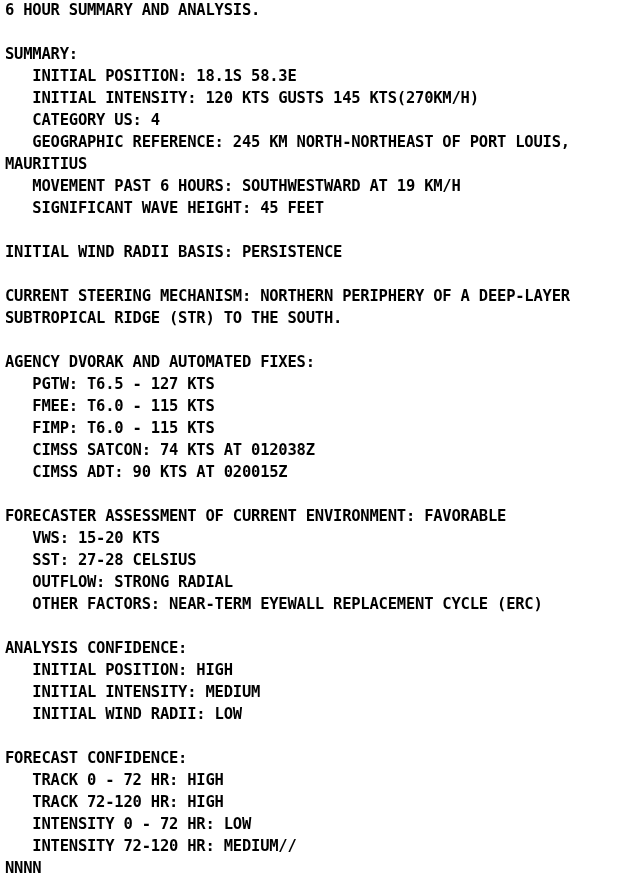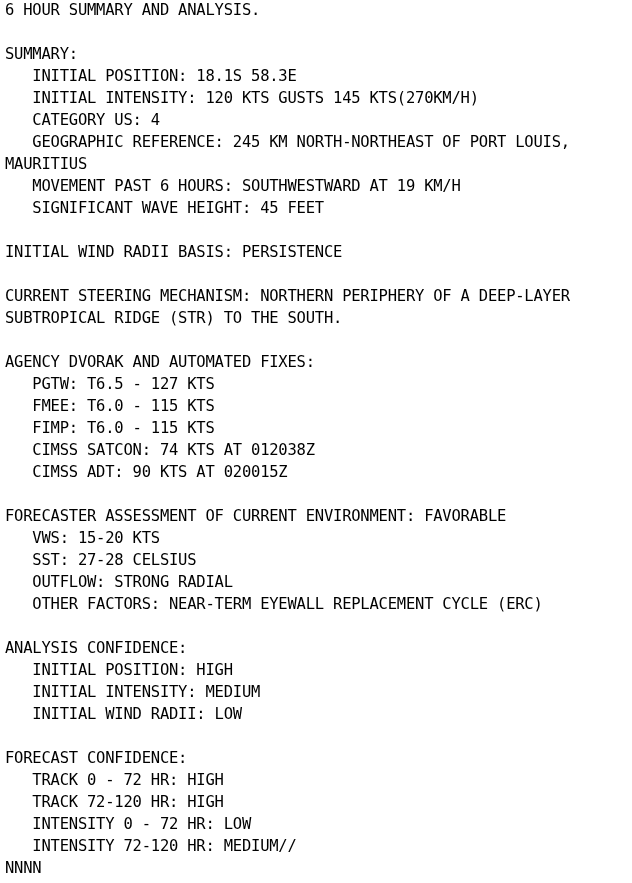--- a/index.html
+++ b/index.html
@@ -15,21 +15,21 @@
   }
   #bulletin {
     position: absolute;
     left: 0;
     top: 0;
     width: 632px;
     padding: 0 0 0 5px;
     box-sizing: border-box;
     font-family: "DejaVu Sans Mono", "Liberation Mono", monospace;
     font-size: 15.5px;
-    font-weight: normal;
+    font-weight: bold;
     line-height: 22px;
     color: #000000;
     letter-spacing: -0.22px;
     white-space: pre;
     tab-size: 4;
   }
   #bulletin .line {
     height: 22px;
     white-space: pre;
   }

